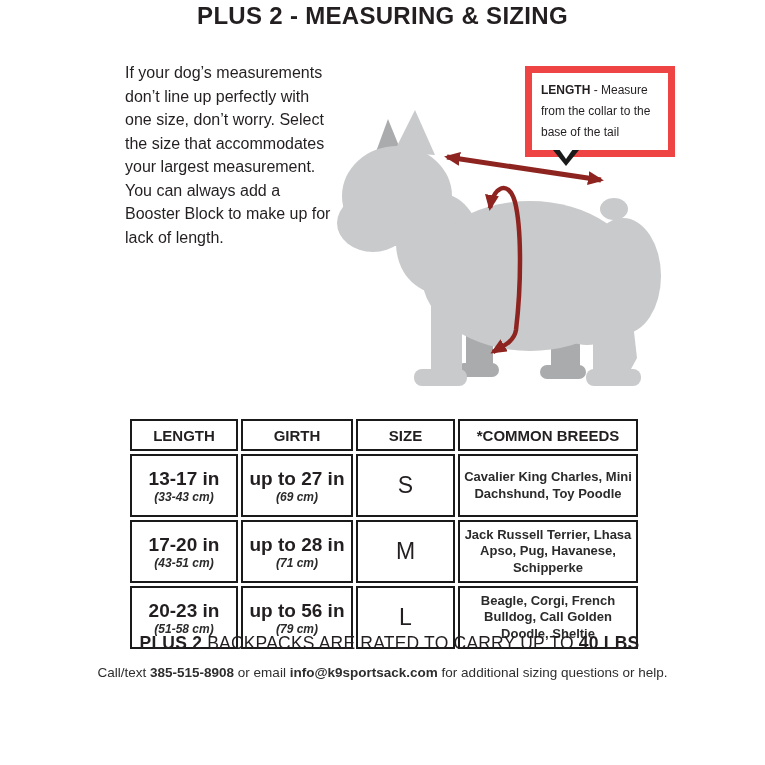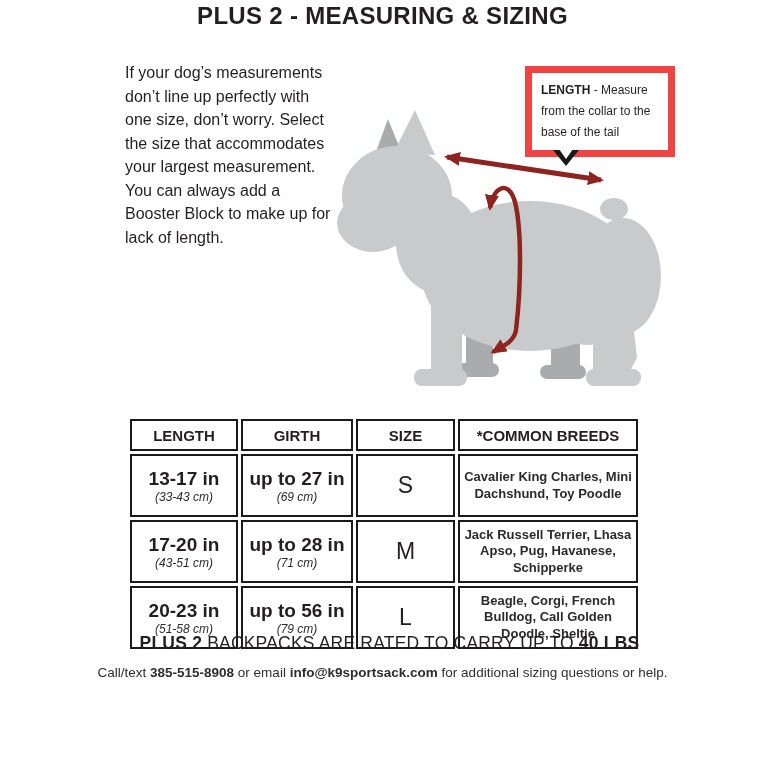--- a/index.html
+++ b/index.html
@@ -45,21 +45,21 @@
     position:absolute;left:127px;top:416px;width:511px;table-layout:fixed;
     border-collapse:separate;border-spacing:3px;
   }
   table.size-table th,table.size-table td{
     border:2px solid #1a1a1a;text-align:center;vertical-align:middle;padding:2px 4px;
   }
   table.size-table th{height:24px;font-size:15px;font-weight:bold;color:#231f20;}
   table.size-table td{height:55px;}
   .c-length{width:108px;}.c-girth{width:112px;}.c-size{width:99px;}.c-breeds{width:180px;}
   .cell-big{font-size:19px;font-weight:bold;color:#231f20;line-height:22px;}
-  .cell-small{font-size:12px;font-style:italic;color:#2b2b2b;line-height:14px;}
+  .cell-small{font-size:12px;font-style:italic;color:#2b2b2b;line-height:14px;font-weight:bold;}
   td.size-cell{font-size:23px;font-weight:500;color:#231f20;}
   td.breeds-cell{font-size:13px;font-weight:bold;color:#2b2b2b;line-height:16.5px;padding:2px 6px;}
   
   .rated{
     position:absolute;top:633px;left:14px;right:0;margin:0;text-align:center;
     font-size:17.5px;font-weight:400;letter-spacing:.2px;color:#231f20;
   }
   .rated b{font-weight:bold;}
   .contact{
     position:absolute;top:665px;left:0;right:0;margin:0;text-align:center;

